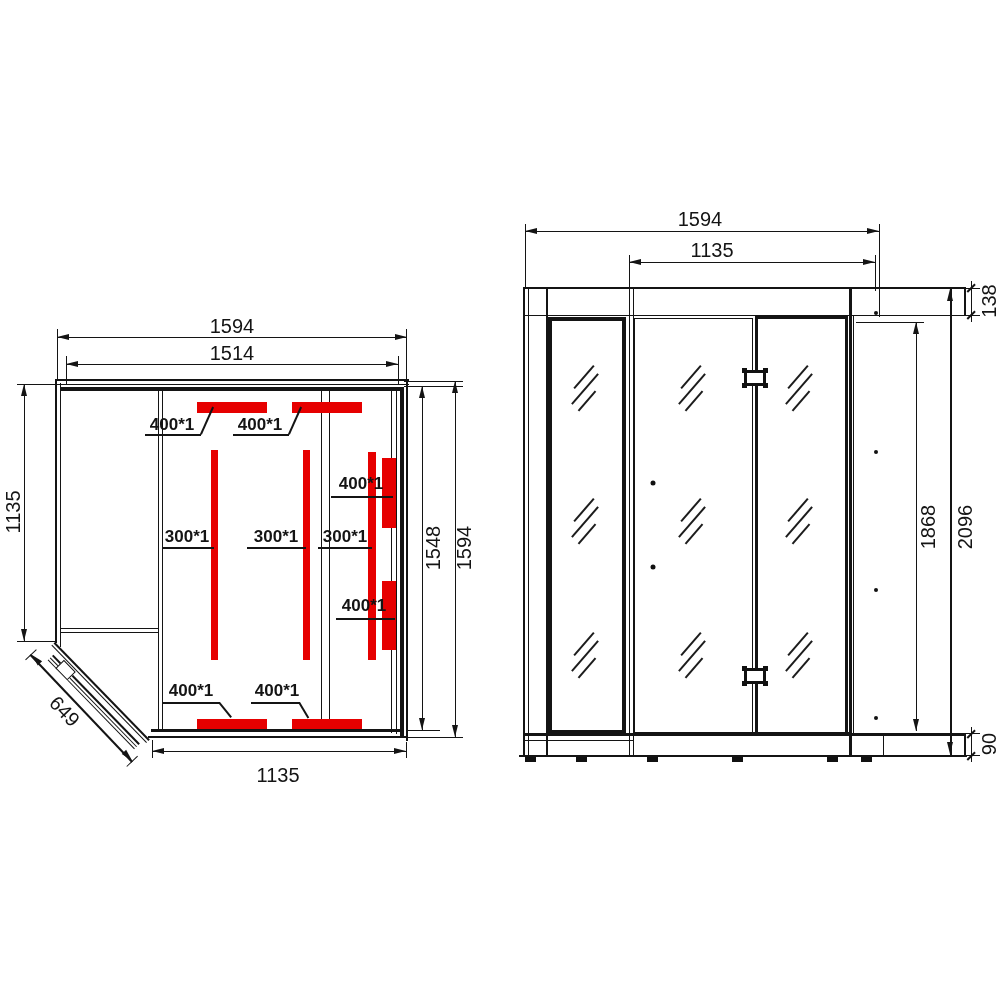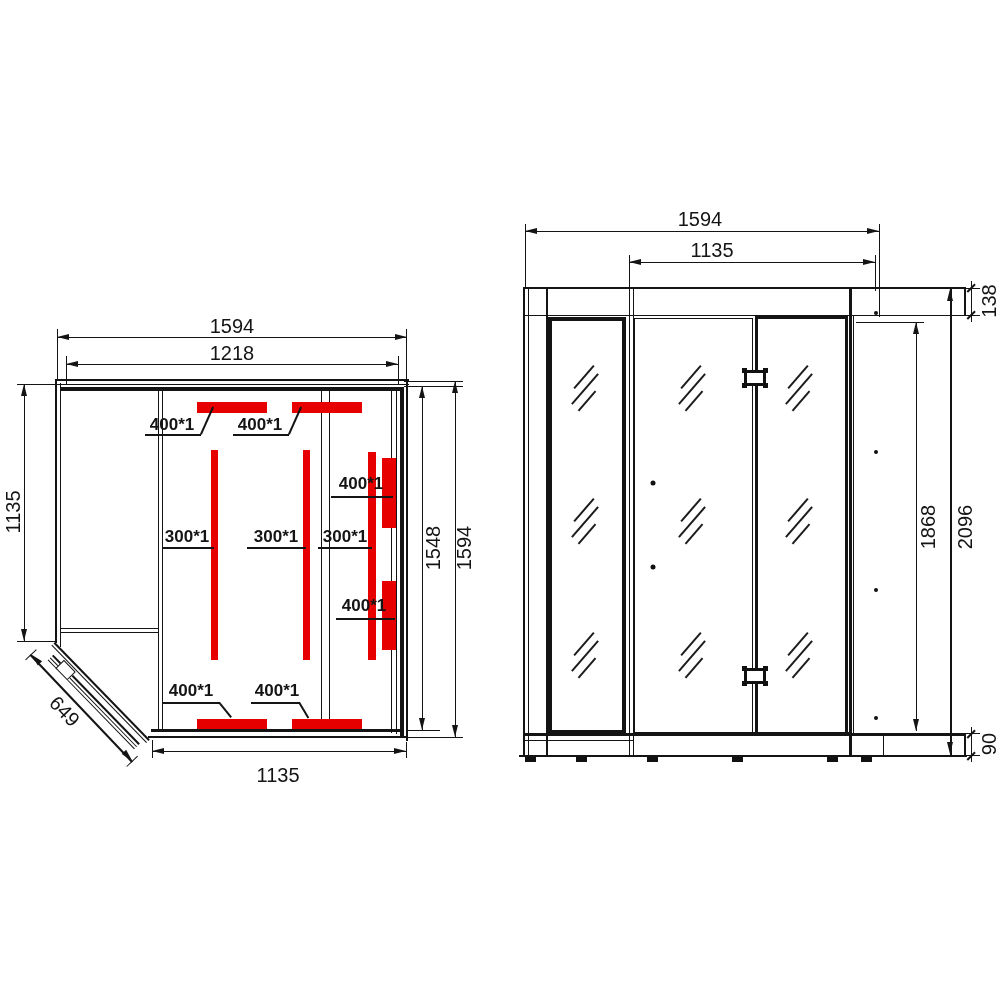--- a/index.html
+++ b/index.html
@@ -36,21 +36,21 @@
   <div class="aR" style="left:395px;top:334px;"></div>
   <div class="v" style="left:57px;top:329px;height:52px;"></div>
   <div class="v" style="left:406px;top:329px;height:52px;"></div>
   <div class="txt" style="left:232px;top:326px;">1594</div>
 
   <div class="h" style="left:66px;top:364px;width:332px;"></div>
   <div class="aL" style="left:66px;top:361px;"></div>
   <div class="aR" style="left:386px;top:361px;"></div>
   <div class="v" style="left:66px;top:356px;height:28px;"></div>
   <div class="v" style="left:398px;top:356px;height:28px;"></div>
-  <div class="txt" style="left:232px;top:353px;">1218</div>
+  <div class="txt" style="left:232px;top:353px;">1514</div>
 
   <div class="v" style="left:158px;top:390px;height:341px;"></div>
   <div class="v" style="left:162px;top:390px;height:341px;"></div>
   <div class="v" style="left:321px;top:390px;height:341px;"></div>
   <div class="v" style="left:329px;top:390px;height:341px;"></div>
   <div class="v" style="left:391px;top:390px;height:343px;"></div>
   <div class="v" style="left:396px;top:387px;height:347px;"></div>
   <div class="h" style="left:61px;top:628px;width:97px;"></div>
   <div class="h" style="left:61px;top:632px;width:97px;"></div>
 

